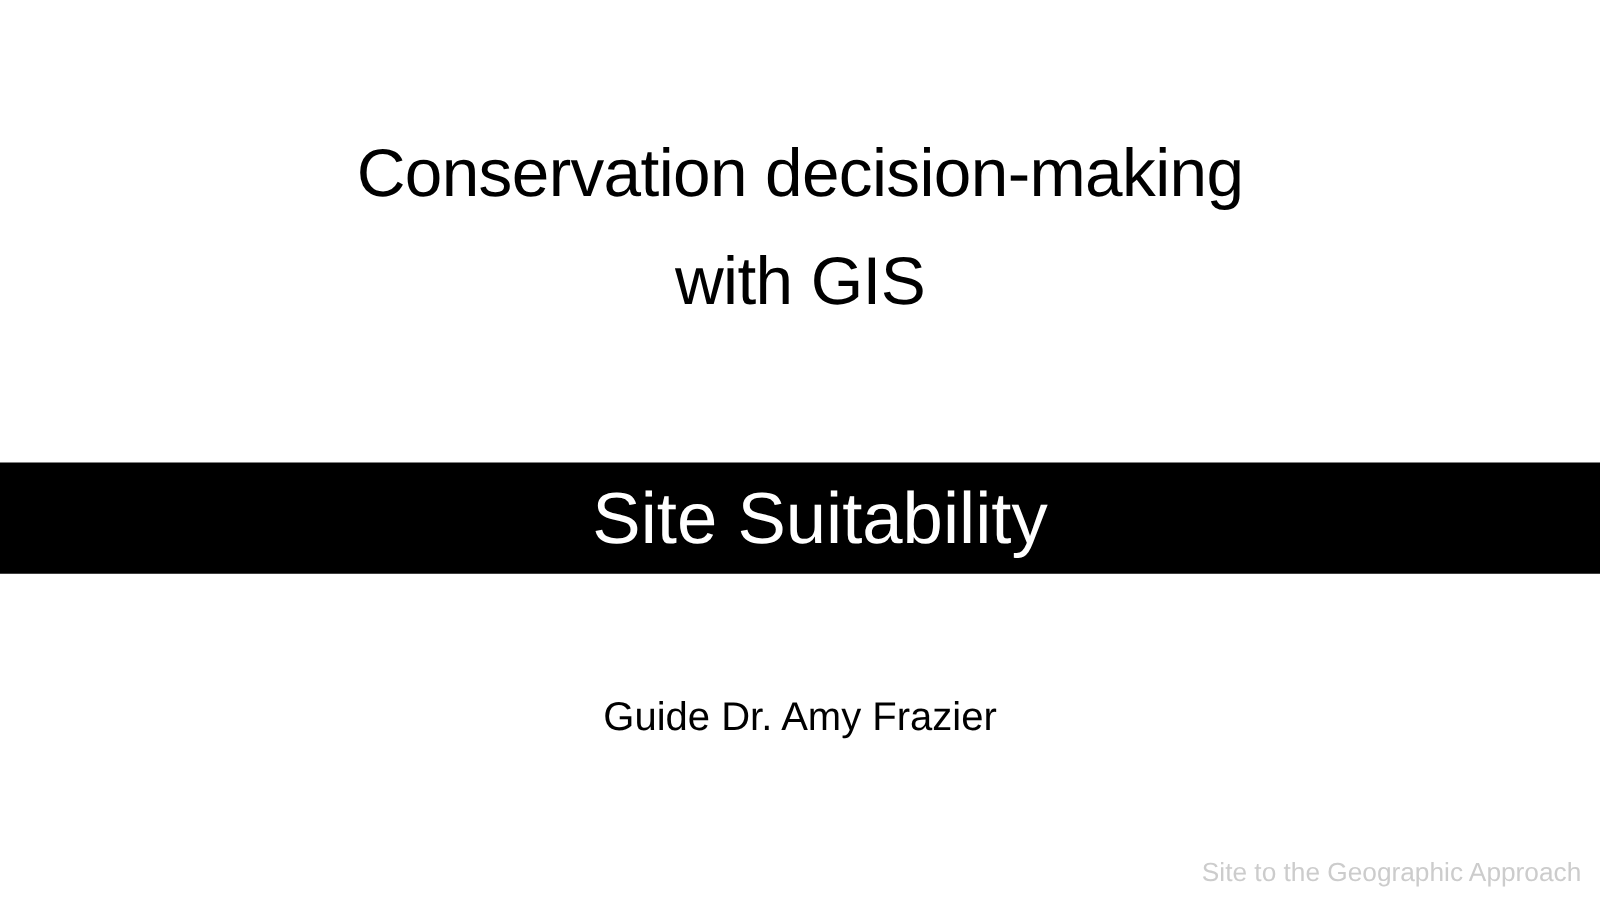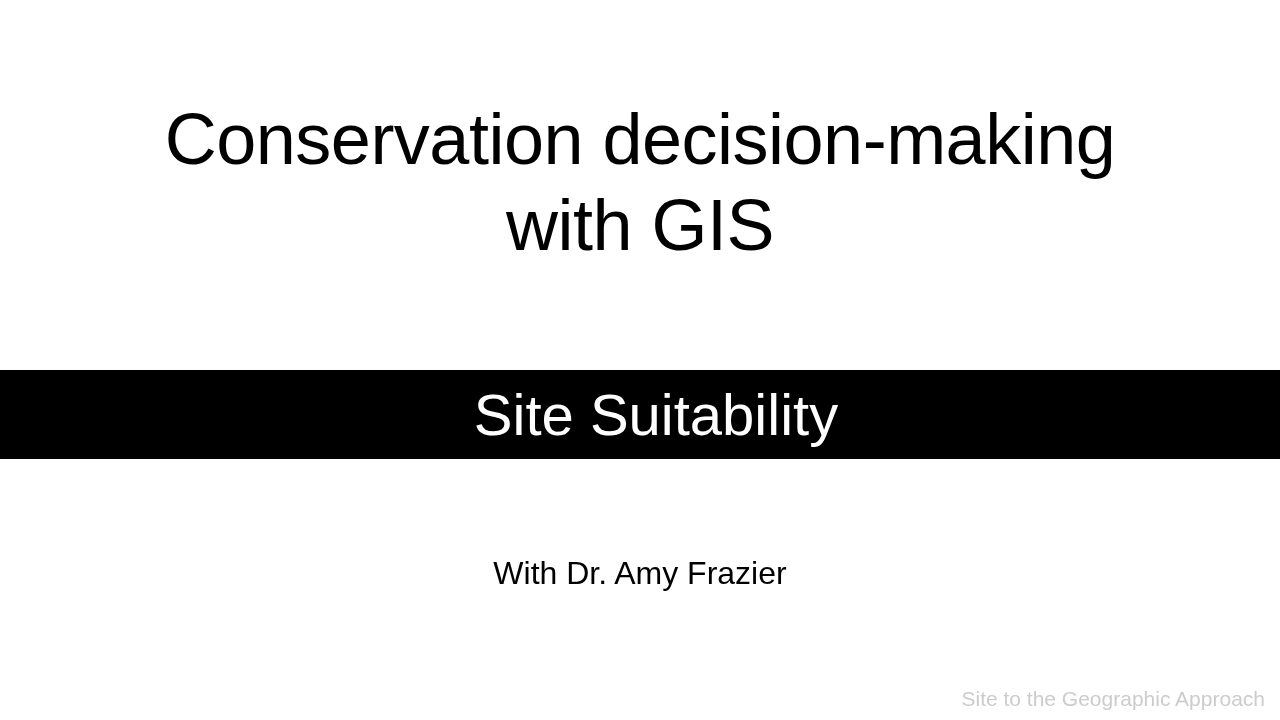--- a/index.html
+++ b/index.html
@@ -28,21 +28,21 @@
     top: 96px;
     width: 1280px;
     text-align: center;
   }
 
   .title-text {
     display: block;
     margin: 0;
     padding: 0 70px;
     font-family: "Liberation Sans", sans-serif;
-    font-size: 72px;
+    font-size: 54px;
     font-weight: 400;
     line-height: 86px;
     letter-spacing: -0.5px;
     color: #000000;
     white-space: pre-line;
   }
 
   
   .banner {
     position: absolute;
@@ -112,20 +112,20 @@
   <div class="title-block">
     <h1 class="title-text">Conservation decision-making
 with GIS</h1>
   </div>
 
   <div class="banner">
     <span class="banner-text">Site Suitability</span>
   </div>
 
   <div class="subtitle-block">
-    <span class="subtitle-text">With Dr. Amy Frazier</span>
+    <span class="subtitle-text">Guide Dr. Amy Frazier</span>
   </div>
 
   <div class="footer-block">
     <span class="footer-text">Site to the Geographic Approach</span>
   </div>
 
 </div>
 
 </body></html>

